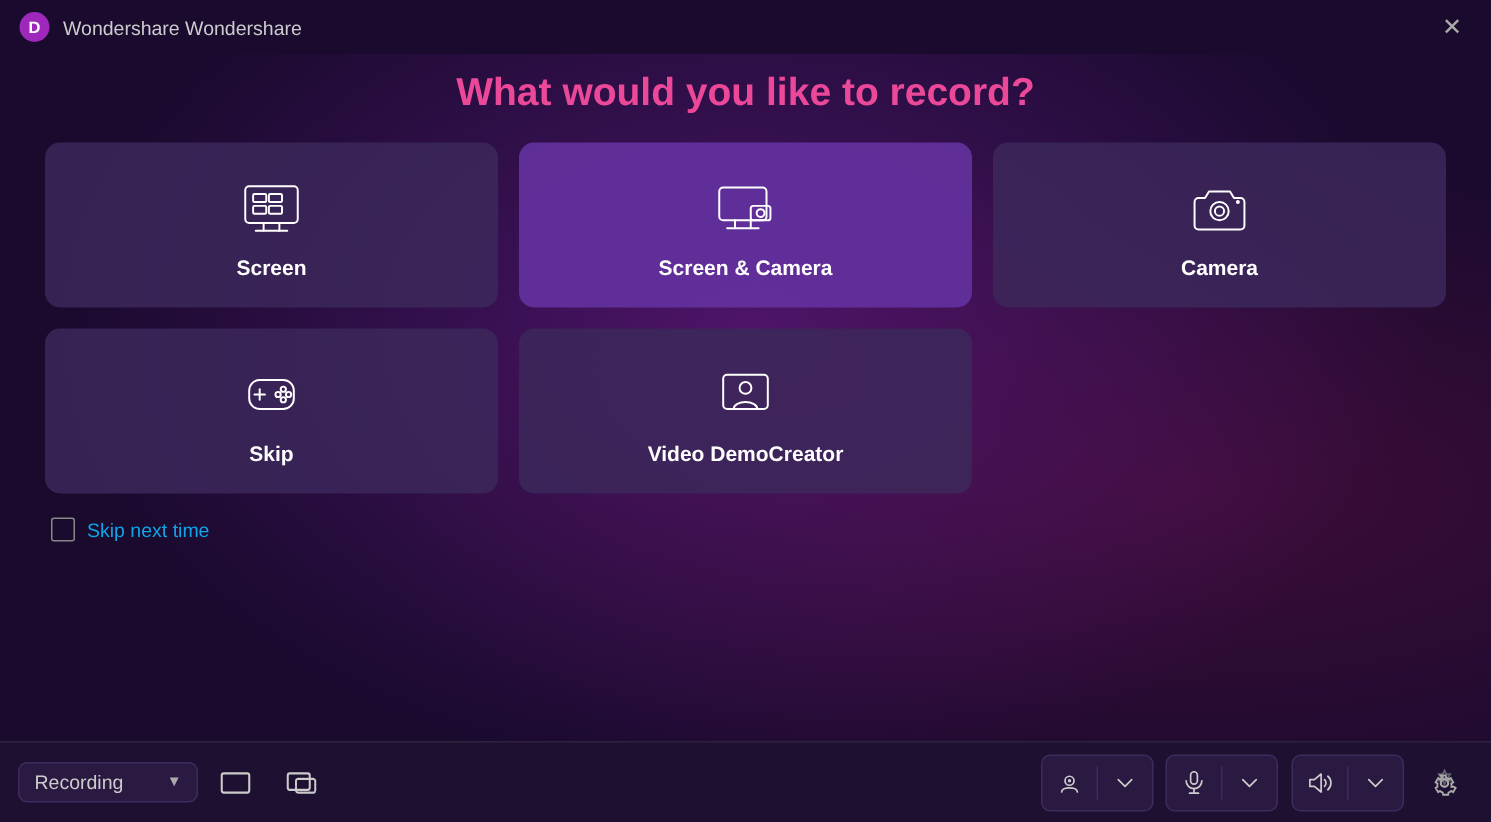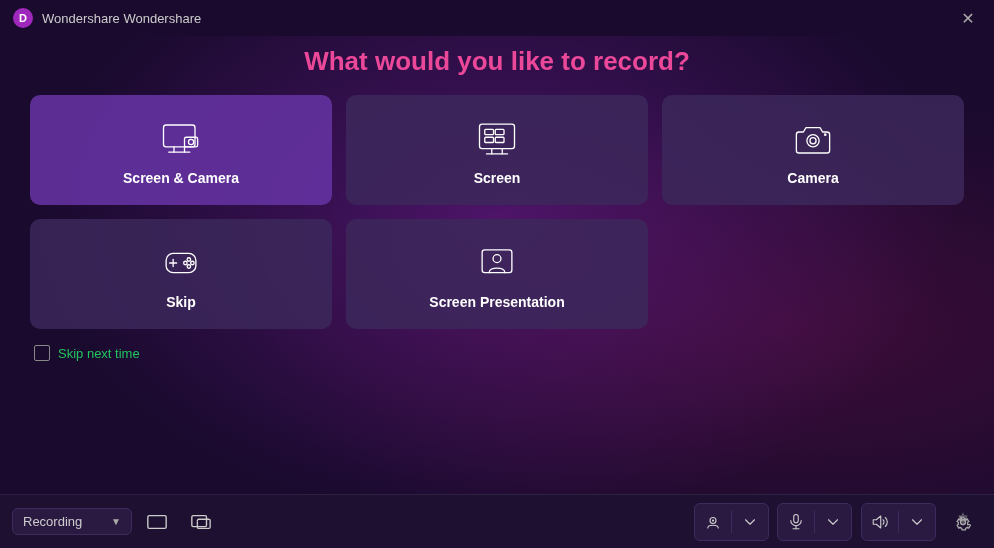--- a/index.html
+++ b/index.html
@@ -133,21 +133,21 @@
       background: transparent;
       cursor: pointer;
       display: inline-flex;
       align-items: center;
       justify-content: center;
       flex-shrink: 0;
     }
 
     .skip-label {
       font-size: 13px;
-      color: #22c55e;
+      color: #0ea5e9;
     }
 
     
     .bottom-toolbar {
       position: absolute;
       bottom: 0;
       left: 0;
       right: 0;
       height: 54px;
       background: #1e1030;
@@ -306,47 +306,47 @@
     <text x="11" y="15" text-anchor="middle" font-size="11" fill="white" font-weight="bold">D</text>
   </svg>
   <span class="title-bar-text">Wondershare Wondershare</span>
   <div class="title-bar-close">✕</div>
 </div>
 
 <div class="main-content">
   <h1 class="page-title">What would you like to record?</h1>
 
   <div class="options-grid">
-
-    <div class="option-card highlighted">
-      <svg viewBox="0 0 48 48" xmlns="http://www.w3.org/2000/svg">
-        <rect x="4" y="8" width="36" height="25" rx="3" ry="3"></rect>
-        <rect x="28" y="22" width="15" height="11" rx="2" ry="2"></rect>
-        <circle cx="35.5" cy="27.5" r="3"></circle>
-        <line x1="16" y1="33" x2="16" y2="39"></line>
-        <line x1="28" y1="33" x2="28" y2="39"></line>
-        <line x1="10" y1="39" x2="34" y2="39"></line>
-      </svg>
-      <span class="option-label">Screen &amp; Camera</span>
-    </div>
 
     <div class="option-card">
       <svg viewBox="0 0 48 48" xmlns="http://www.w3.org/2000/svg">
         <rect x="4" y="7" width="40" height="28" rx="3" ry="3"></rect>
         <line x1="18" y1="35" x2="18" y2="41"></line>
         <line x1="30" y1="35" x2="30" y2="41"></line>
         <line x1="12" y1="41" x2="36" y2="41"></line>
         <rect x="10" y="13" width="10" height="6" rx="1"></rect>
         <rect x="22" y="13" width="10" height="6" rx="1"></rect>
         <rect x="10" y="22" width="10" height="6" rx="1"></rect>
         <rect x="22" y="22" width="10" height="6" rx="1"></rect>
       </svg>
       <span class="option-label">Screen</span>
     </div>
 
+    <div class="option-card highlighted">
+      <svg viewBox="0 0 48 48" xmlns="http://www.w3.org/2000/svg">
+        <rect x="4" y="8" width="36" height="25" rx="3" ry="3"></rect>
+        <rect x="28" y="22" width="15" height="11" rx="2" ry="2"></rect>
+        <circle cx="35.5" cy="27.5" r="3"></circle>
+        <line x1="16" y1="33" x2="16" y2="39"></line>
+        <line x1="28" y1="33" x2="28" y2="39"></line>
+        <line x1="10" y1="39" x2="34" y2="39"></line>
+      </svg>
+      <span class="option-label">Screen &amp; Camera</span>
+    </div>
+
     <div class="option-card">
       <svg viewBox="0 0 48 48" xmlns="http://www.w3.org/2000/svg">
         <path d="M8 16 h5 l3 -5 h16 l3 5 h5 a3 3 0 0 1 3 3 v18 a3 3 0 0 1 -3 3 h-32 a3 3 0 0 1 -3 -3 v-18 a3 3 0 0 1 3 -3 z"></path>
         <circle cx="24" cy="26" r="7"></circle>
         <circle cx="24" cy="26" r="3.5"></circle>
         <circle cx="38" cy="19" r="1.5" fill="white" stroke="none"></circle>
       </svg>
       <span class="option-label">Camera</span>
     </div>
 
@@ -364,21 +364,21 @@
     </div>
 
 
     <div class="option-card">
       <svg viewBox="0 0 48 48" xmlns="http://www.w3.org/2000/svg">
         <rect x="7" y="9" width="34" height="26" rx="3"></rect>
 
         <circle cx="24" cy="19" r="4.5"></circle>
         <path d="M15 35 c0 -7 18 -7 18 0"></path>
       </svg>
-      <span class="option-label">Screen Presentation</span>
+      <span class="option-label">Video DemoCreator</span>
     </div>
 
   </div>
 
   <div class="skip-row">
     <div class="skip-checkbox"></div>
     <span class="skip-label">Skip next time</span>
   </div>
 </div>
 

